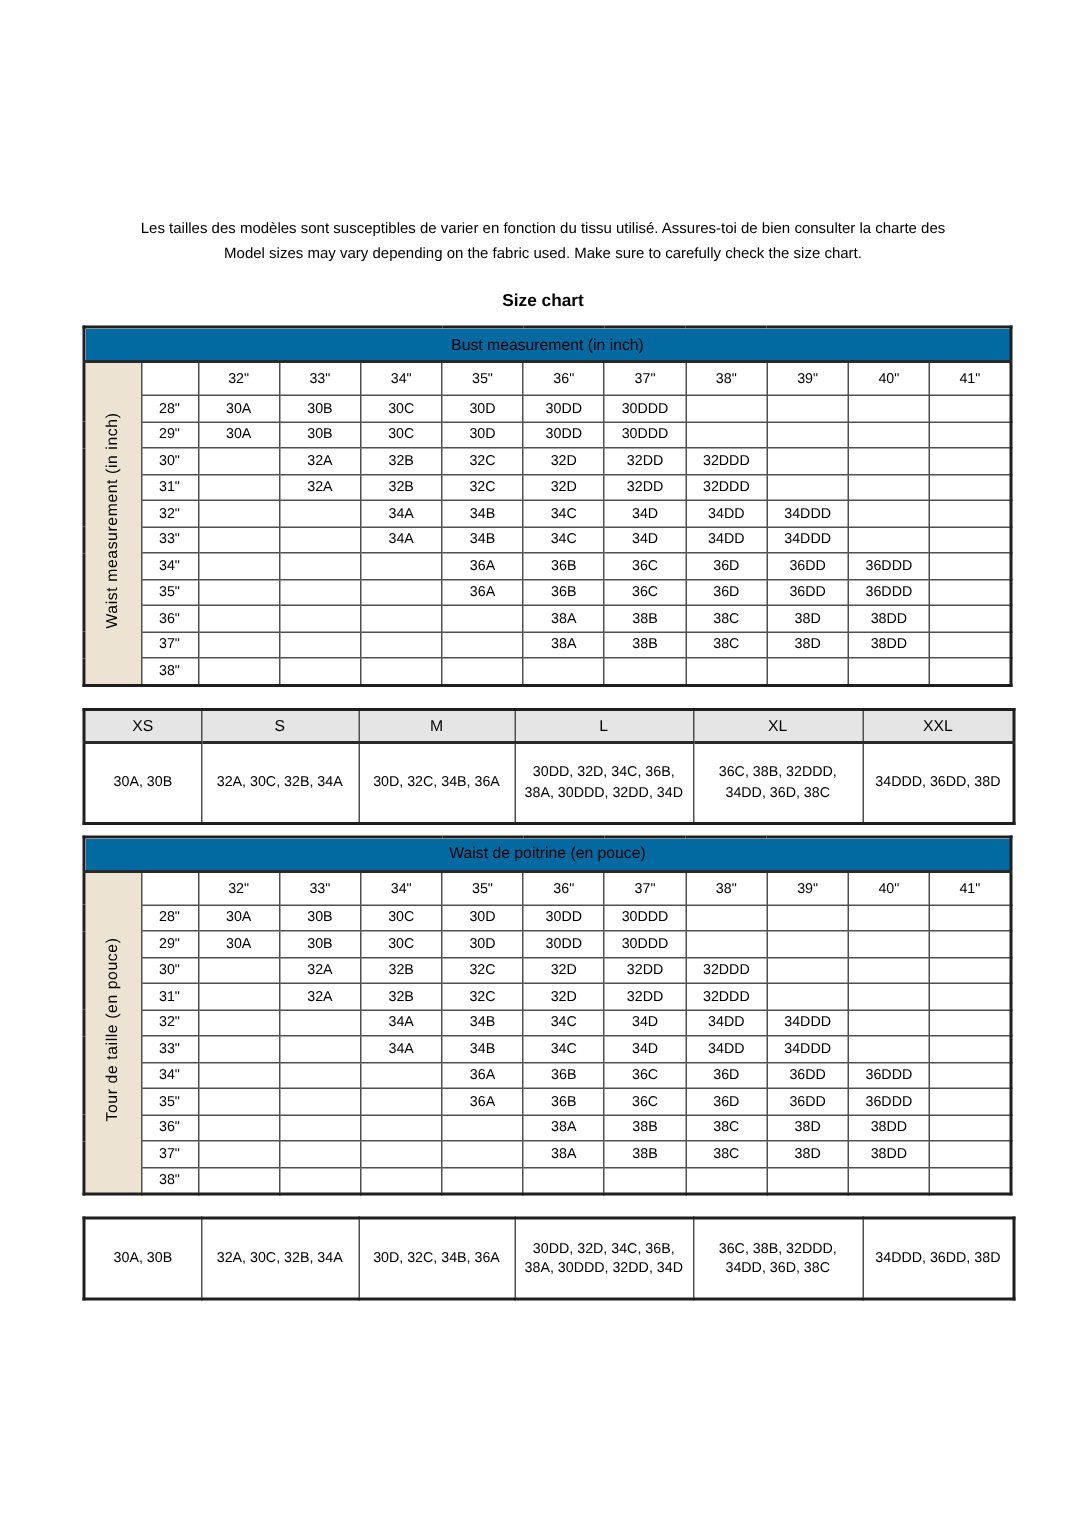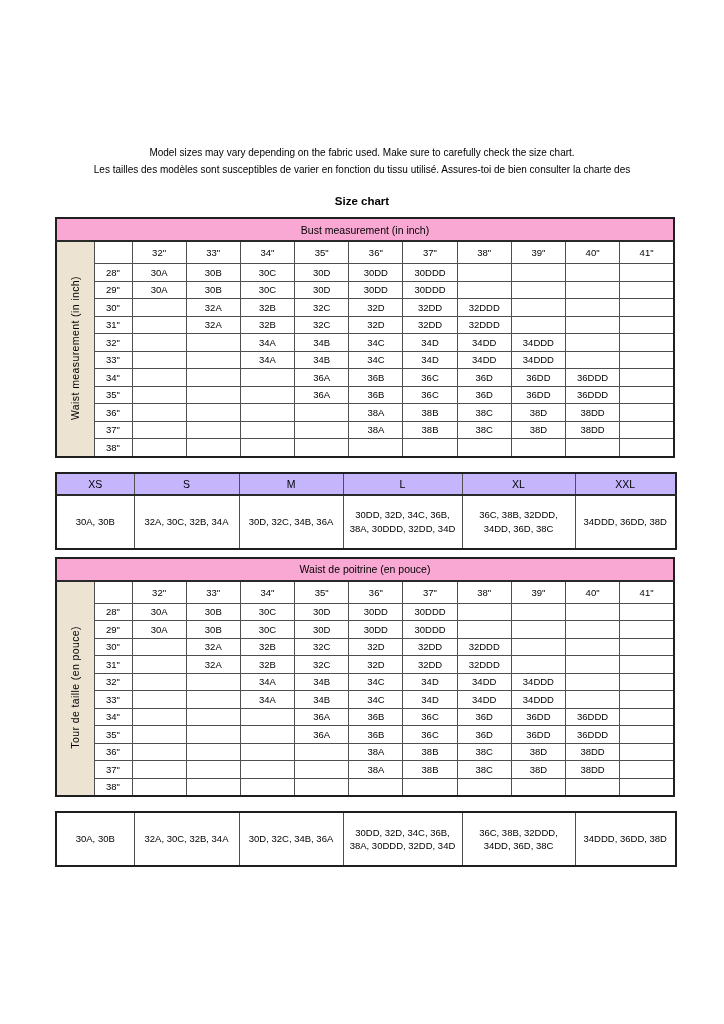--- a/index.html
+++ b/index.html
@@ -48,21 +48,21 @@
     border: 1px solid #4f4f4f;
     text-align: center;
     vertical-align: middle;
     font-size: 9.5px;
     padding: 0;
     overflow: hidden;
     white-space: nowrap;
   }
   table.matrix td.m-title {
     height: 21px;
-    background: #f9a8d4;
+    background: #0369a1;
     font-size: 10.5px;
     border-bottom: 2px solid #2a2a2a;
   }
   table.matrix td.m-colh { height: 21px; }
   table.matrix td.m-corner { background: #ffffff; }
   table.matrix td.m-side { background: #ece3d3; }
   table.matrix td.m-rowh, table.matrix td.m-cell { height: 16.5px; }
   col.c-side { width: 38px; }
   col.c-label { width: 38px; }
   .vtext {
@@ -84,21 +84,21 @@
     border: 2px solid #1f1f1f;
   }
   table.summary td {
     border: 1px solid #4f4f4f;
     text-align: center;
     vertical-align: middle;
     padding: 0;
   }
   table.summary td.s-h {
     height: 20px;
-    background: #c4b5fd;
+    background: #e5e5e5;
     font-size: 10.5px;
     border-bottom: 2px solid #2a2a2a;
   }
   table.summary td.s-v {
     height: 48px;
     font-size: 9.5px;
     line-height: 13.5px;
     padding: 2px 5px;
   }
   col.scol-0 { width: 78px; }
@@ -107,22 +107,22 @@
   col.scol-3 { width: 119px; }
   col.scol-4 { width: 113px; }
   col.scol-5 { width: 101px; }
 </style>
 </head>
 <body>
 
 <div class="page">
 
   <div class="disclaimer">
+    <div>Les tailles des modèles sont susceptibles de varier en fonction du tissu utilisé. Assures-toi de bien consulter la charte des</div>
     <div>Model sizes may vary depending on the fabric used. Make sure to carefully check the size chart.</div>
-    <div>Les tailles des modèles sont susceptibles de varier en fonction du tissu utilisé. Assures-toi de bien consulter la charte des</div>
   </div>
 
   <h2 class="sec-title t1">Size chart</h2>
   <table class="matrix">
       <colgroup>
         <col class="c-side">
         <col class="c-label">
         <col>
         <col>
         <col>

